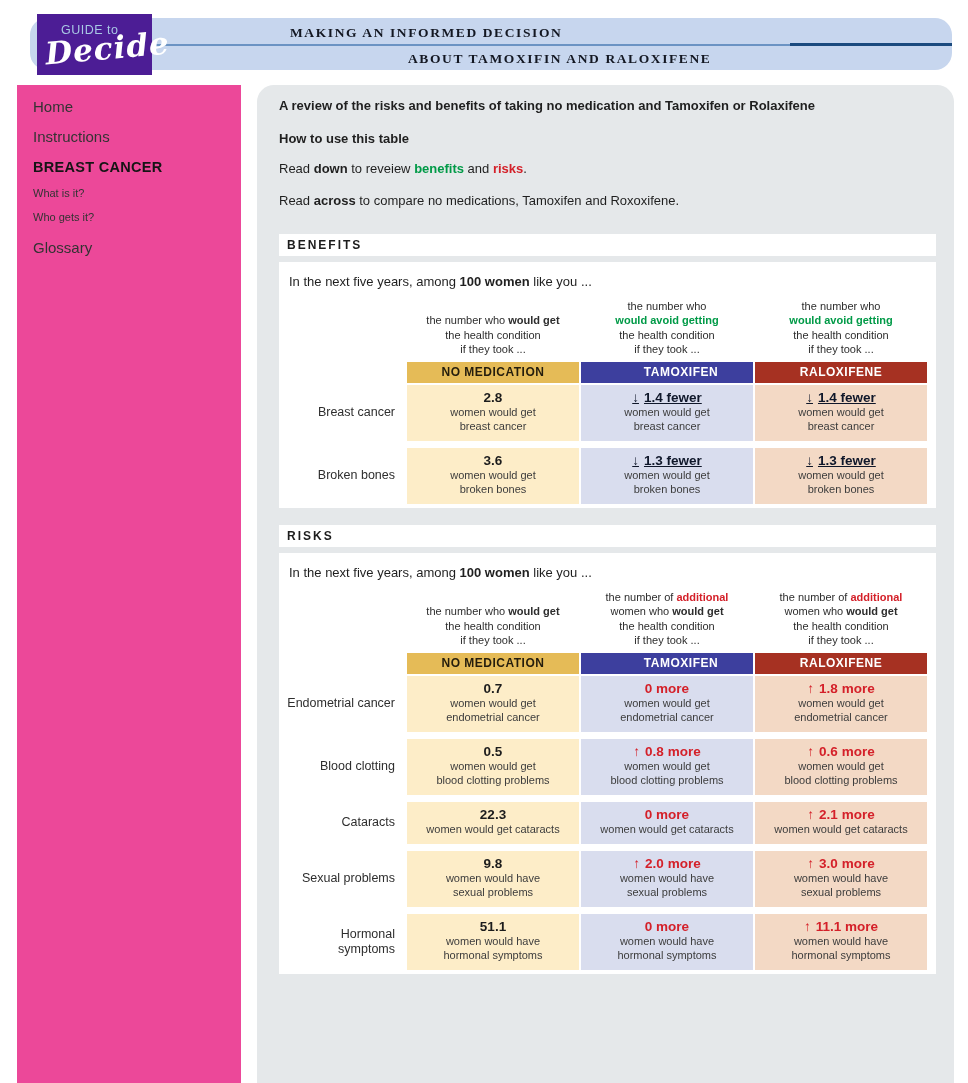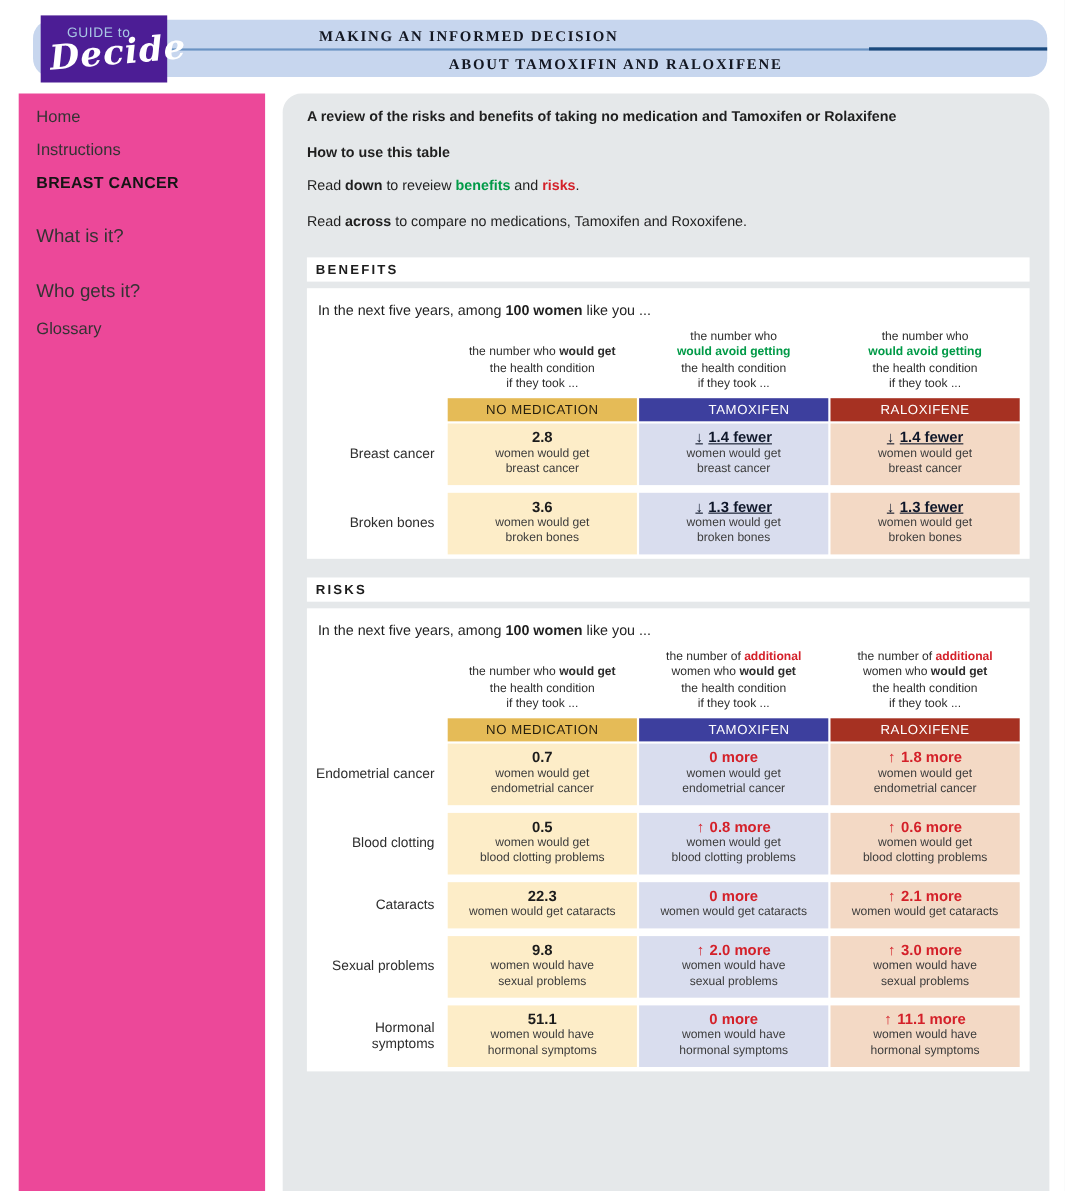--- a/index.html
+++ b/index.html
@@ -23,42 +23,42 @@
   .logo-script {
     position:absolute; left:8px; top:16px; color:#ffffff;
     font-family:"DejaVu Serif","Liberation Serif",serif; font-style:italic; font-weight:bold;
     font-size:31px; transform:rotate(-5deg); letter-spacing:1px;
   }
   
   .sidebar { position:absolute; left:17px; top:85px; width:224px; height:998px; background:#ec4899; }
   .nav-item { margin-left:16px; color:#333333; cursor:pointer; }
   .nav-main  { font-size:15px; margin-top:13px; }
   .nav-bold  { font-size:14.5px; font-weight:bold; color:#151515; margin-top:14px; letter-spacing:0.3px; }
-  .nav-sub   { font-size:17px; margin-top:30px; }
+  .nav-sub   { font-size:11px; margin-top:12px; }
   .nav-last  { margin-top:16px; }
   
   .main { position:absolute; left:257px; top:85px; width:697px; height:1018px; background:#e5e8ea;
           padding:13px 18px 0 22px; box-sizing:border-box;border-radius:17px; }
   .p-title { font-weight:bold; font-size:13px; margin:0 0 14px 0; }
   .p-body  { font-size:13px; line-height:1.38; margin:0 0 14px 0; }
   .p-subtitle { font-weight:bold; font-size:13px; margin:18px 0 14px 0; }
   .green-text { color:#009a47; }
   .red-text { color:#d42029; }
   b { font-weight:bold; }
   
   .section-bar { background:#ffffff; margin-top:24px; padding:4px 8px; font-size:12px; font-weight:bold;
                  letter-spacing:2px; color:#1d1d1d; }
   .panel { background:#ffffff; margin-top:6px; padding:10px 8px 4px 8px; }
   .panel-intro { font-size:13px; margin:2px 0 10px 2px; }
   .grid { display:grid; grid-template-columns:118px 172px 172px 172px; column-gap:2px; }
   .colheads { align-items:end; margin-top:4px; }
   .ch { text-align:center; font-size:11px; line-height:1.32; color:#2d2d2d; padding-bottom:4px; }
   .ch .bold { font-weight:bold; }
   .drugbar { margin-top:1px; }
-  .dh { text-align:center; font-size:12px; font-weight:normal; letter-spacing:0.5px; padding:3px 0 4px 0; }
+  .dh { text-align:center; font-size:12px; font-weight:bold; letter-spacing:0.5px; padding:3px 0 4px 0; }
   .dh-nomed { background:#e5bb57; color:#241d0d; }
   .dh-tam   { background:#3d3f9e; color:#ffffff;padding-left:28px; }
   .dh-ral   { background:#a63122; color:#ffffff; }
   .trow { margin-top:7px; }
   .trow.first { margin-top:2px; }
   .rowlabel { display:flex; align-items:center; justify-content:flex-end; text-align:right;
               padding-right:10px; font-size:12.5px; color:#2e2e2e; line-height:1.2; }
   .cell { text-align:center; padding:5px 4px 7px 4px; }
   .c-nomed { background:#fdedc8; }
   .c-tam   { background:#d9ddee; }

